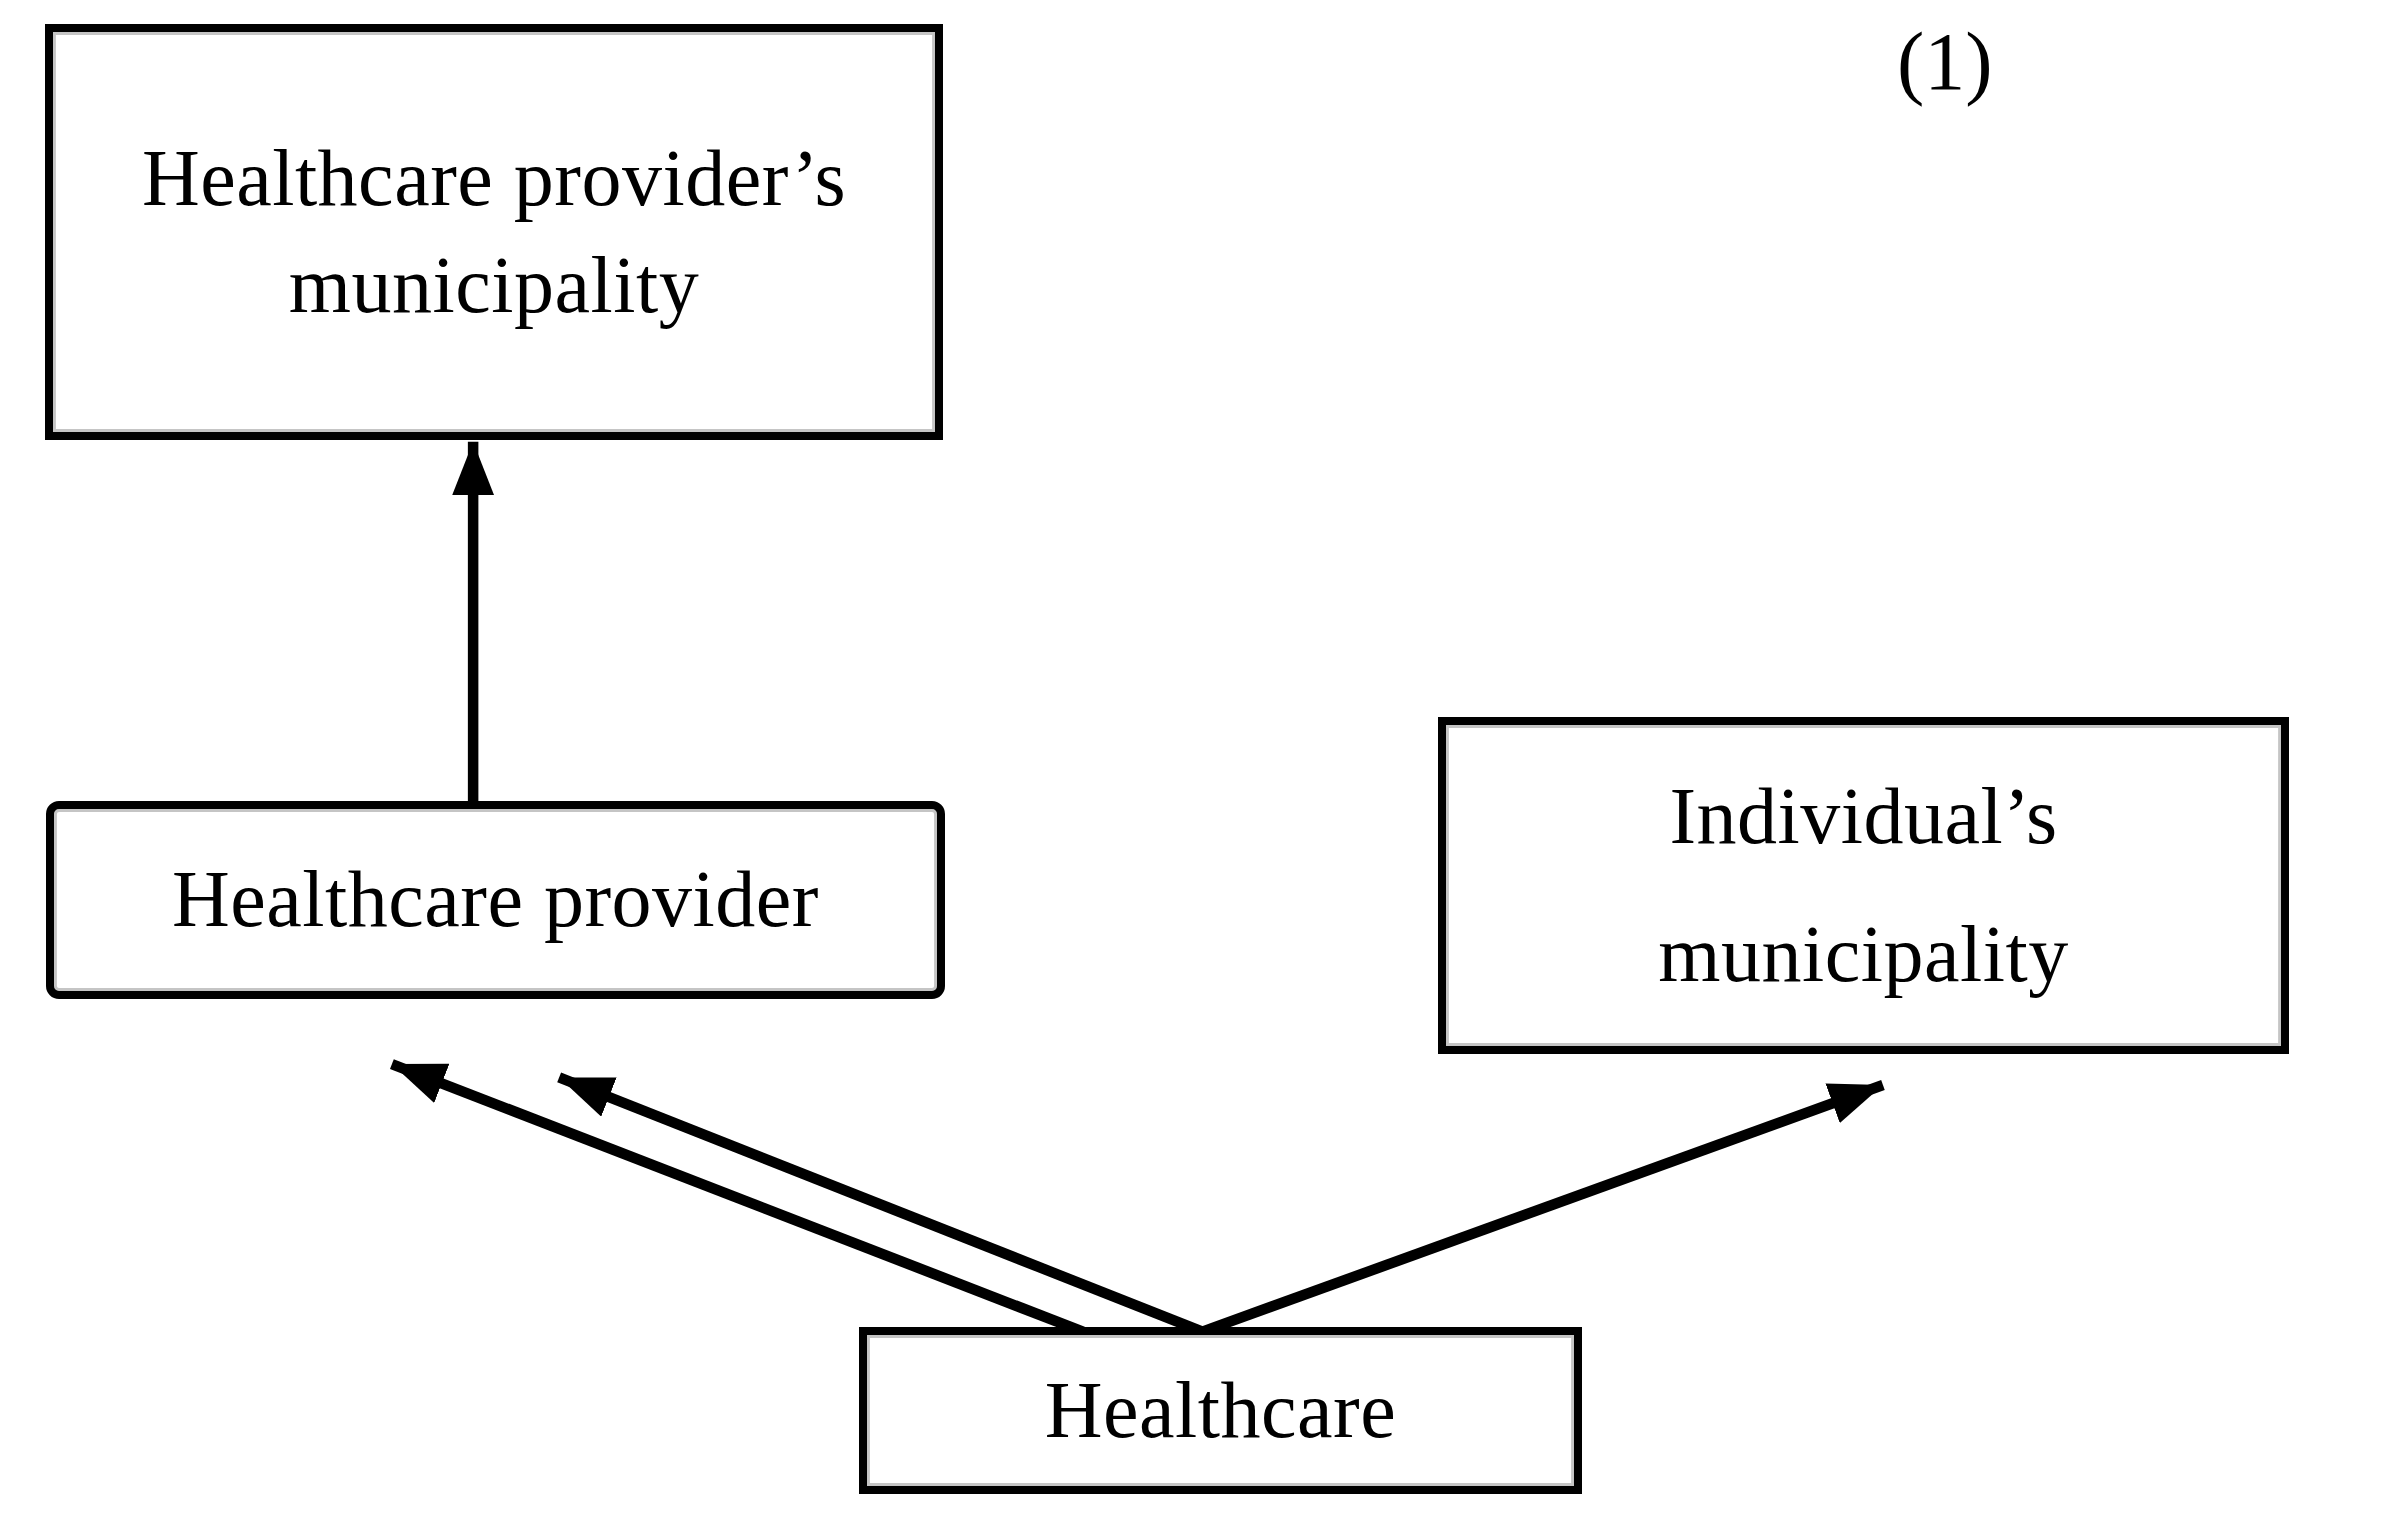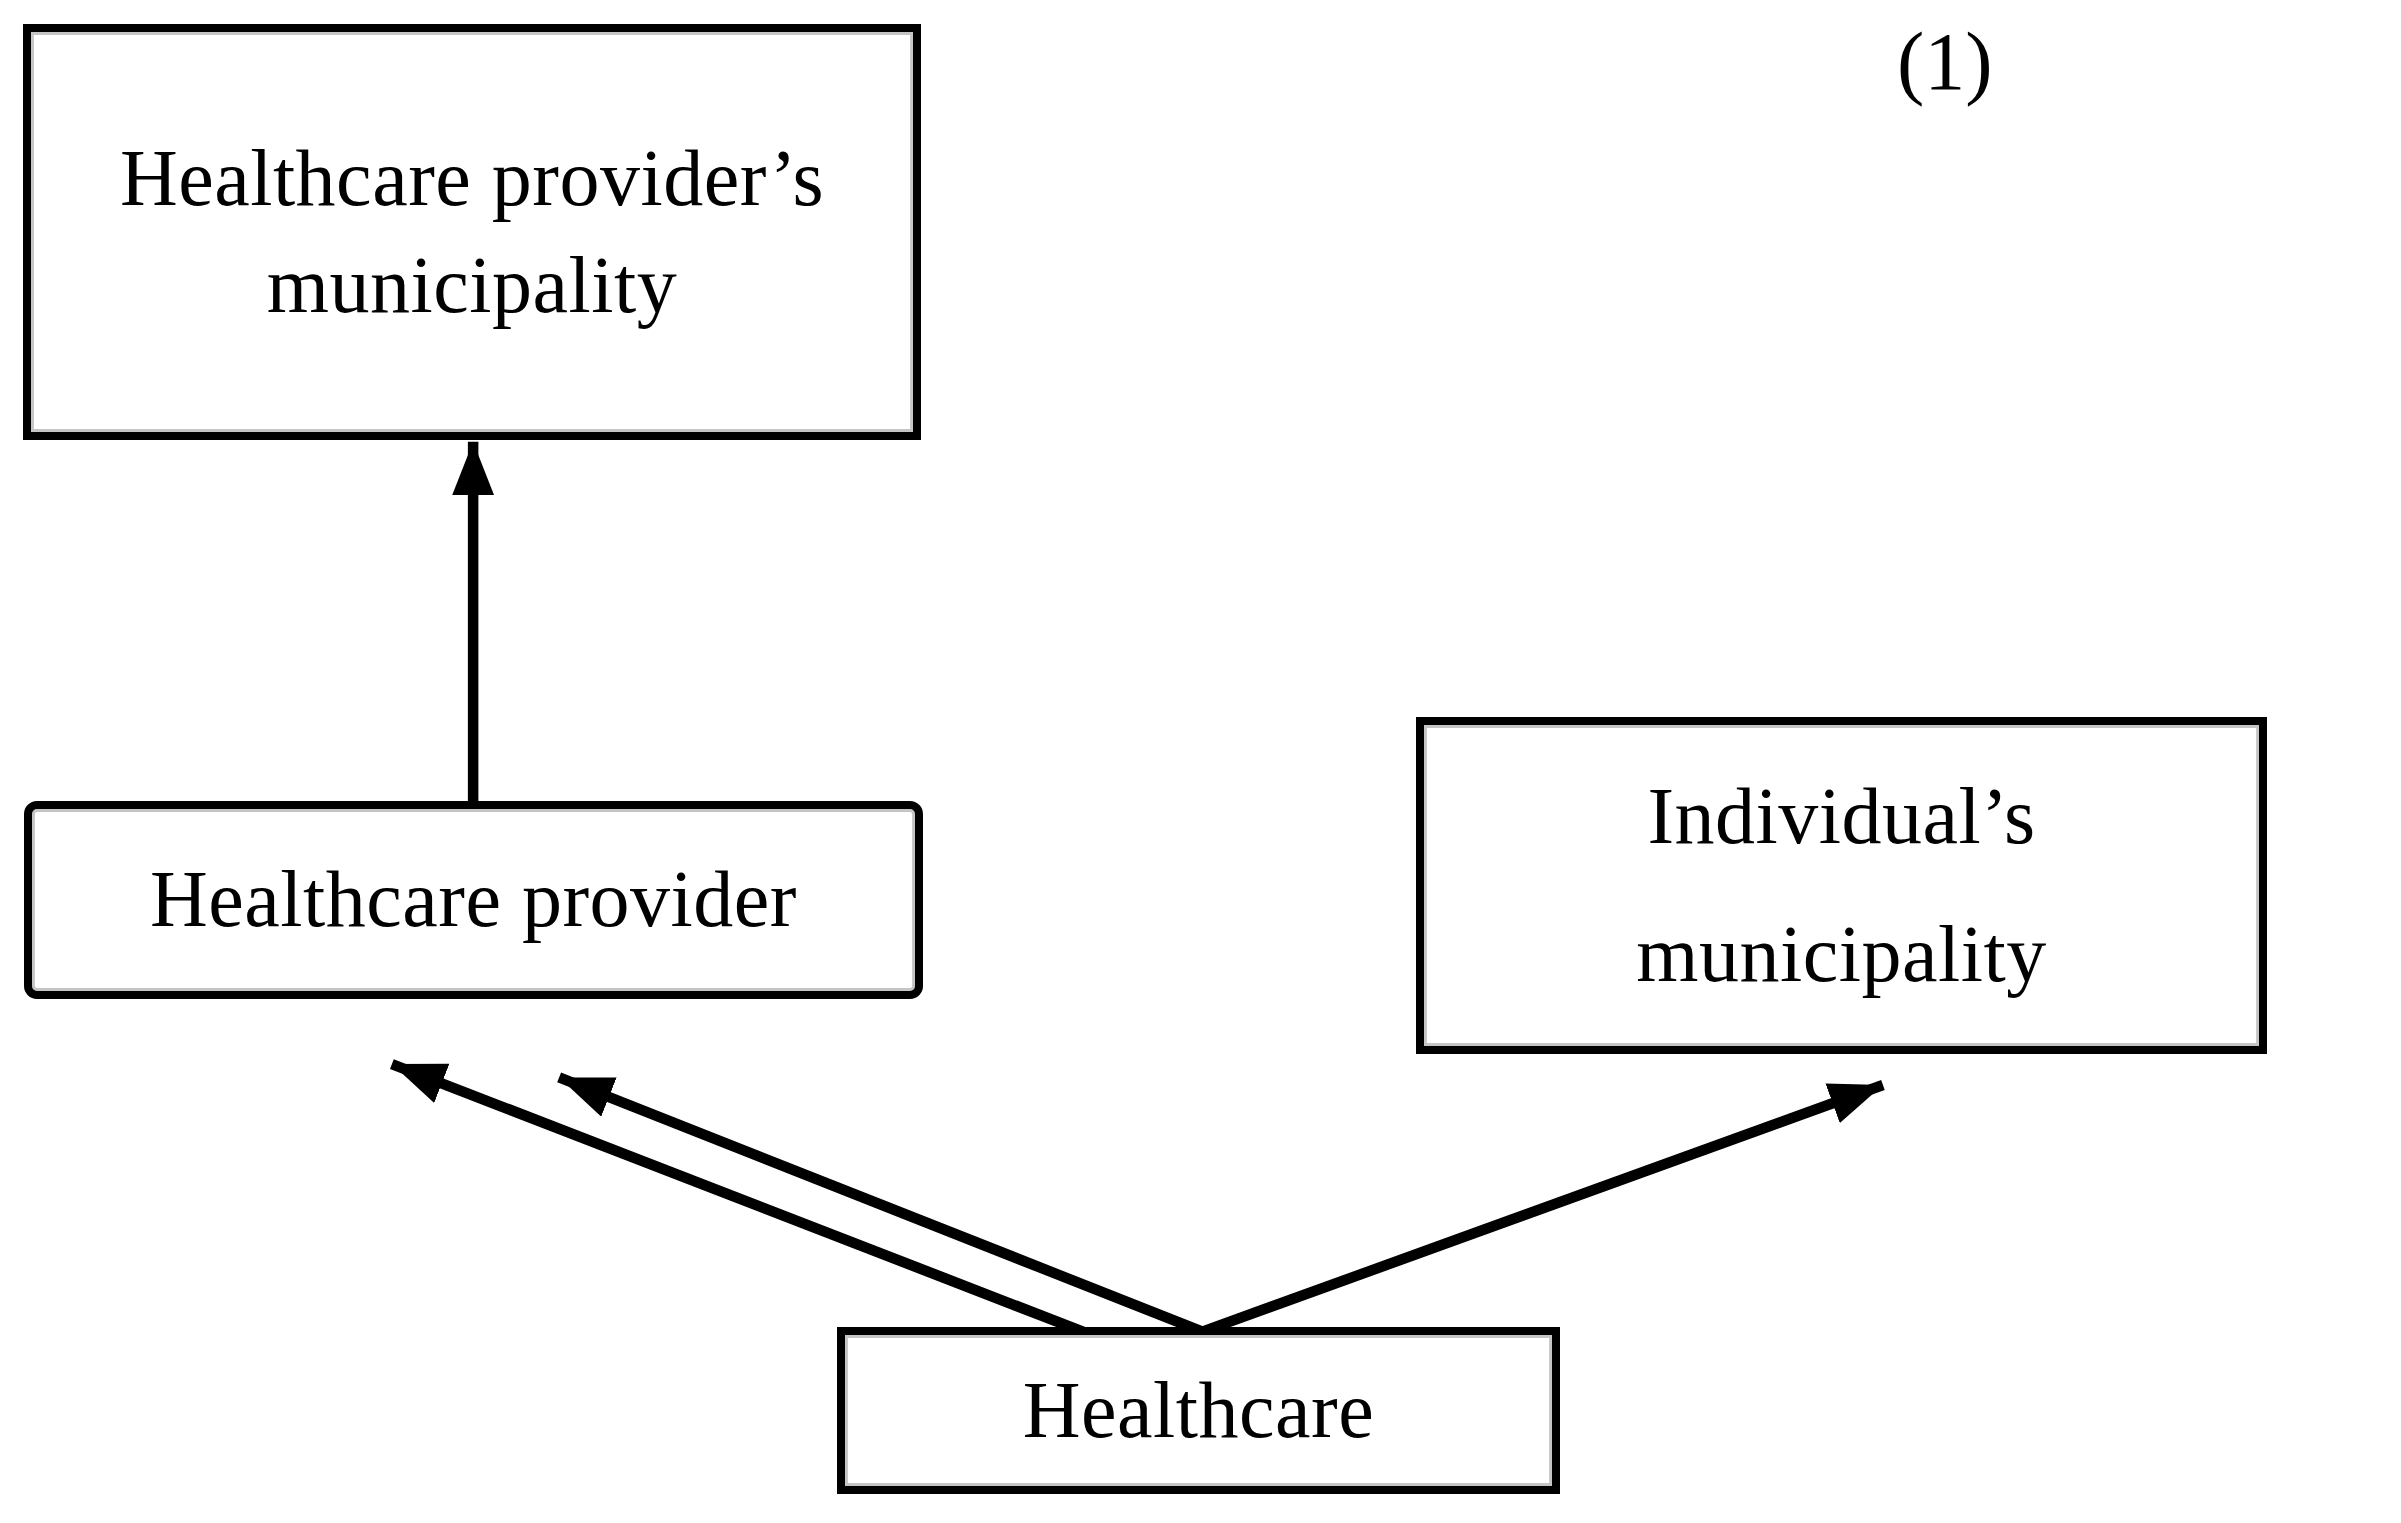--- a/index.html
+++ b/index.html
@@ -28,20 +28,21 @@
     z-index: 2;
     box-sizing: border-box;
     background: #ffffff;
     border: 8.6px solid #000000;
     box-shadow: inset 0 0 0 2.9px rgba(150,150,150,0.55);
     display: flex;
     align-items: center;
     justify-content: center;
     text-align: center;
     color: #000000;
+    margin-left: 22px;
   }
   .node-label {
     font-size: 80px;
     line-height: 1.34;
     white-space: pre-line;
     letter-spacing: 0.5px;
   }
   #node-hp-municipality   { left: 23px;   top: 24px;   width: 898px; height: 416px; }
   #node-healthcare-provider { left: 24px; top: 801px;  width: 899px; height: 198px; border-radius: 13px; }
   #node-individual-municipality { left: 1416px; top: 717px; width: 851px; height: 337px; }

